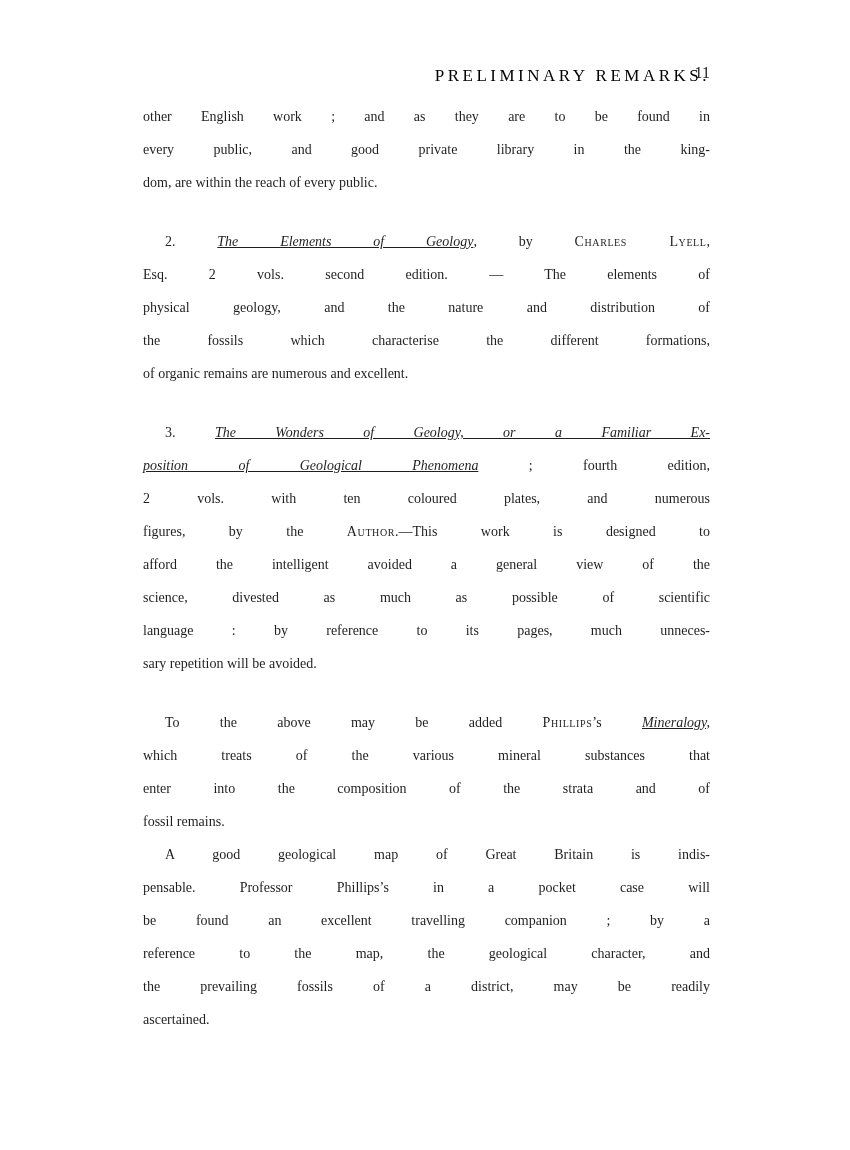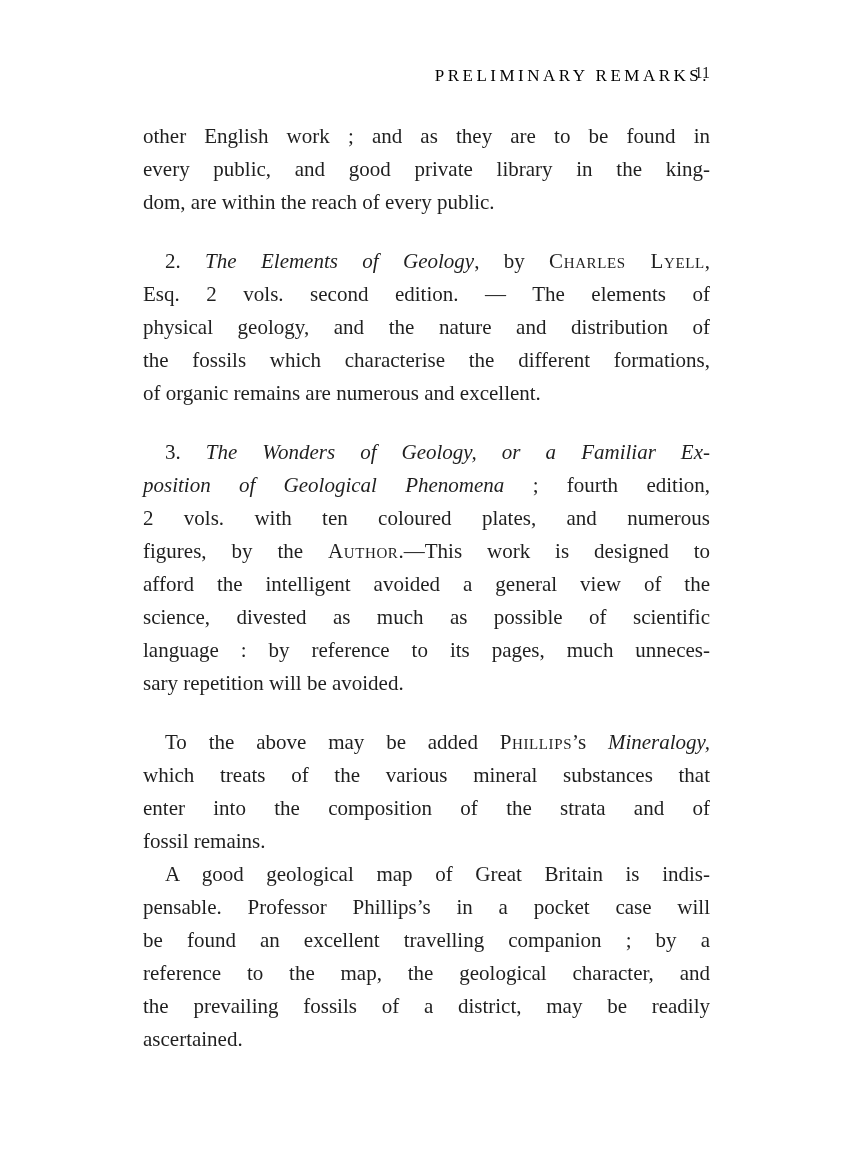--- a/index.html
+++ b/index.html
@@ -30,33 +30,33 @@
     color: #000000;
   }
   .page-num {
     position: absolute;
     right: 0;
     top: -2px;
     font-size: 16px;
     color: #222222;
   }
   .body-text {
-    margin-top: 26px;
-    font-size: 21px;
+    margin-top: 6px;
+    font-size: 14px;
     line-height: 33px;
   }
   .paragraph { margin: 0; }
   .paragraph.spaced { margin-top: 26px; }
   .line {
     text-align: justify;
     text-align-last: justify;
   }
   .line.last { text-align-last: left; }
   .line.indent { text-indent: 22px; }
-  .i { font-style: italic; }
+  .i { font-style: italic; text-decoration: underline; }
   .sc { font-variant: small-caps; letter-spacing: 0.6px; }
 </style>
 </head>
 <body>
 
 <div class="page">
   <div class="content">
     <div class="running-head">
       <span class="head-title">PRELIMINARY REMARKS.</span>
       <span class="page-num">11</span>

